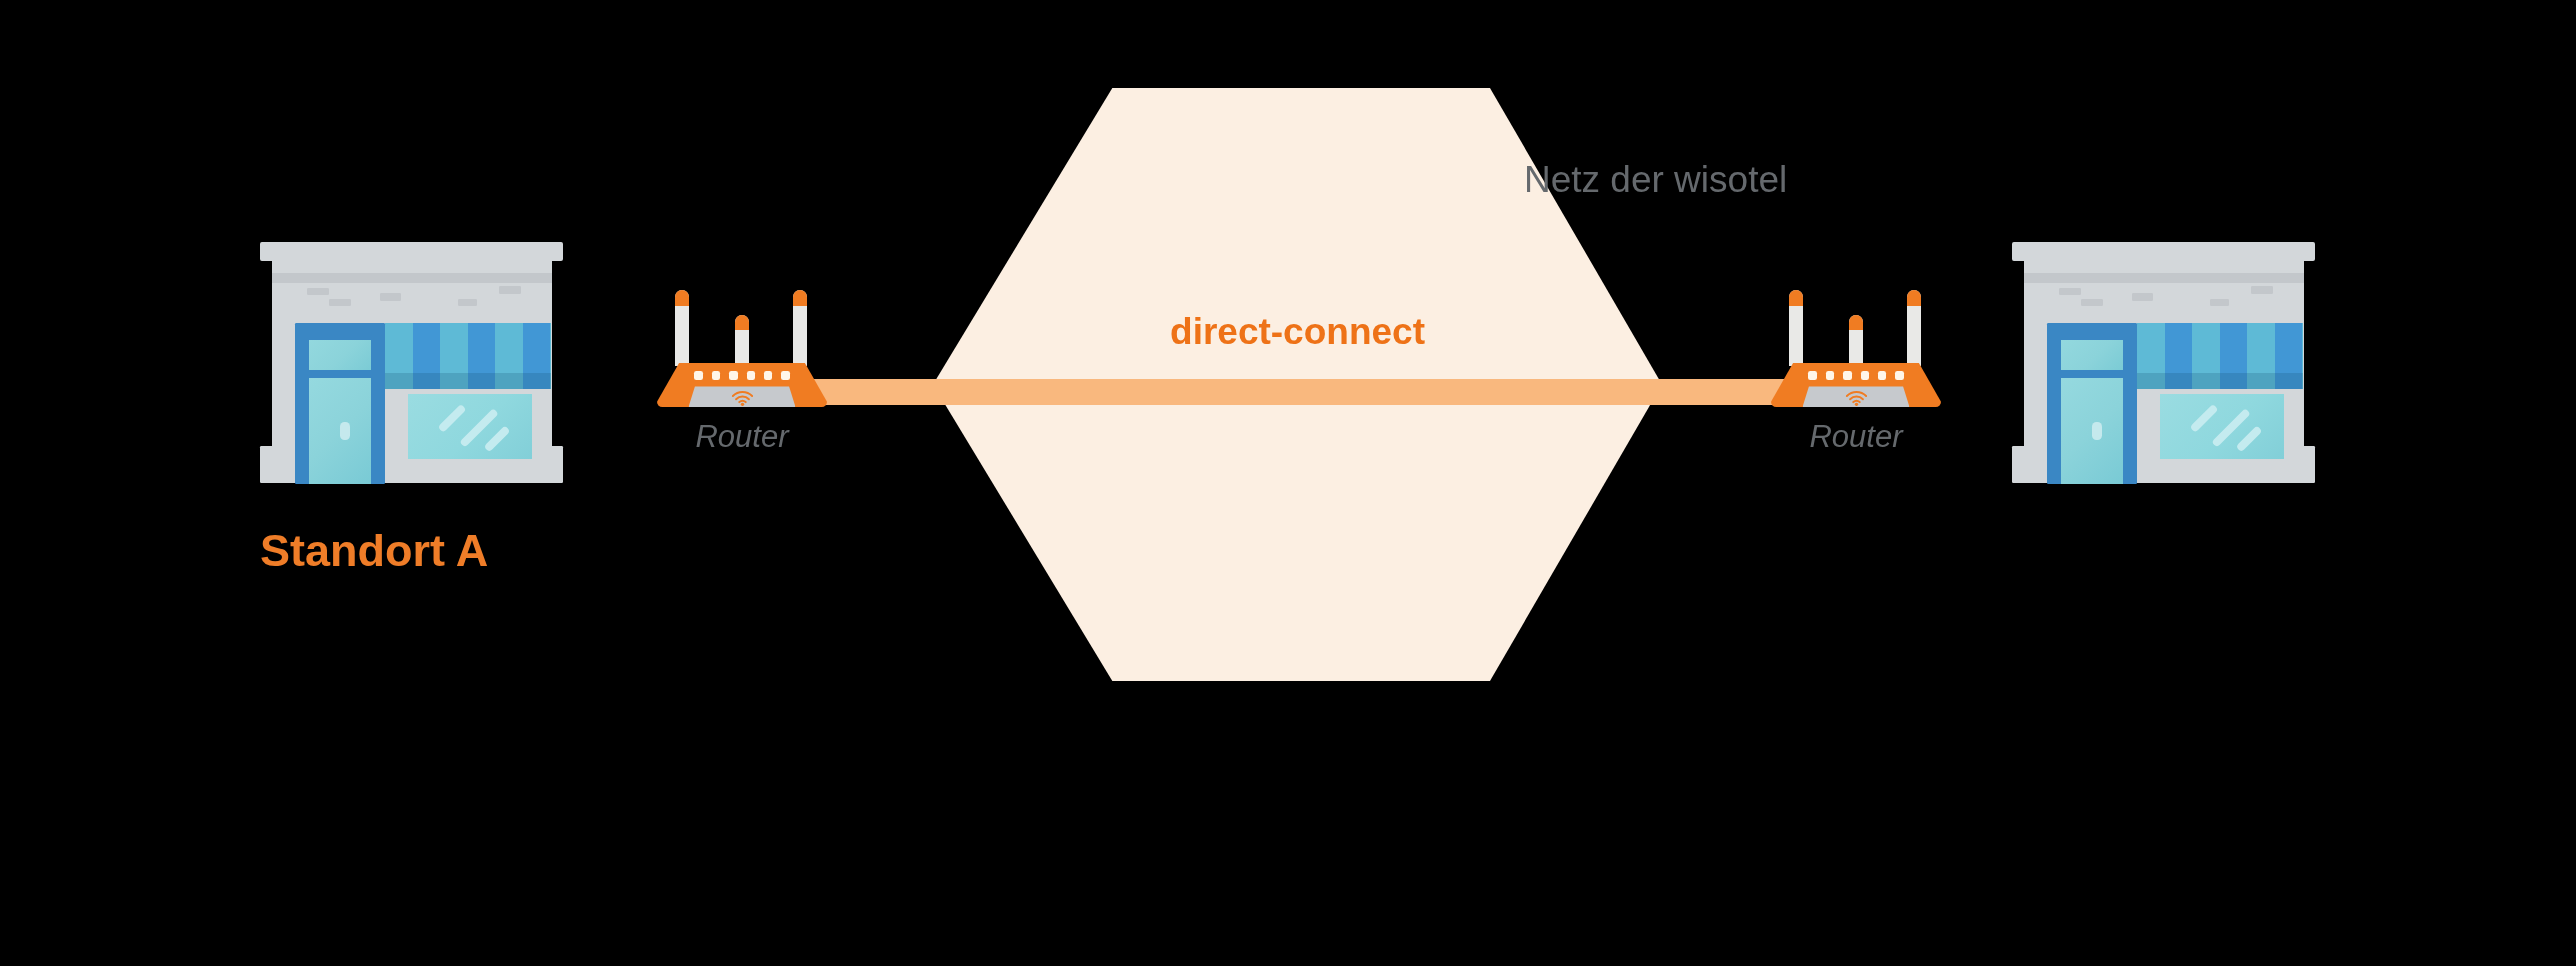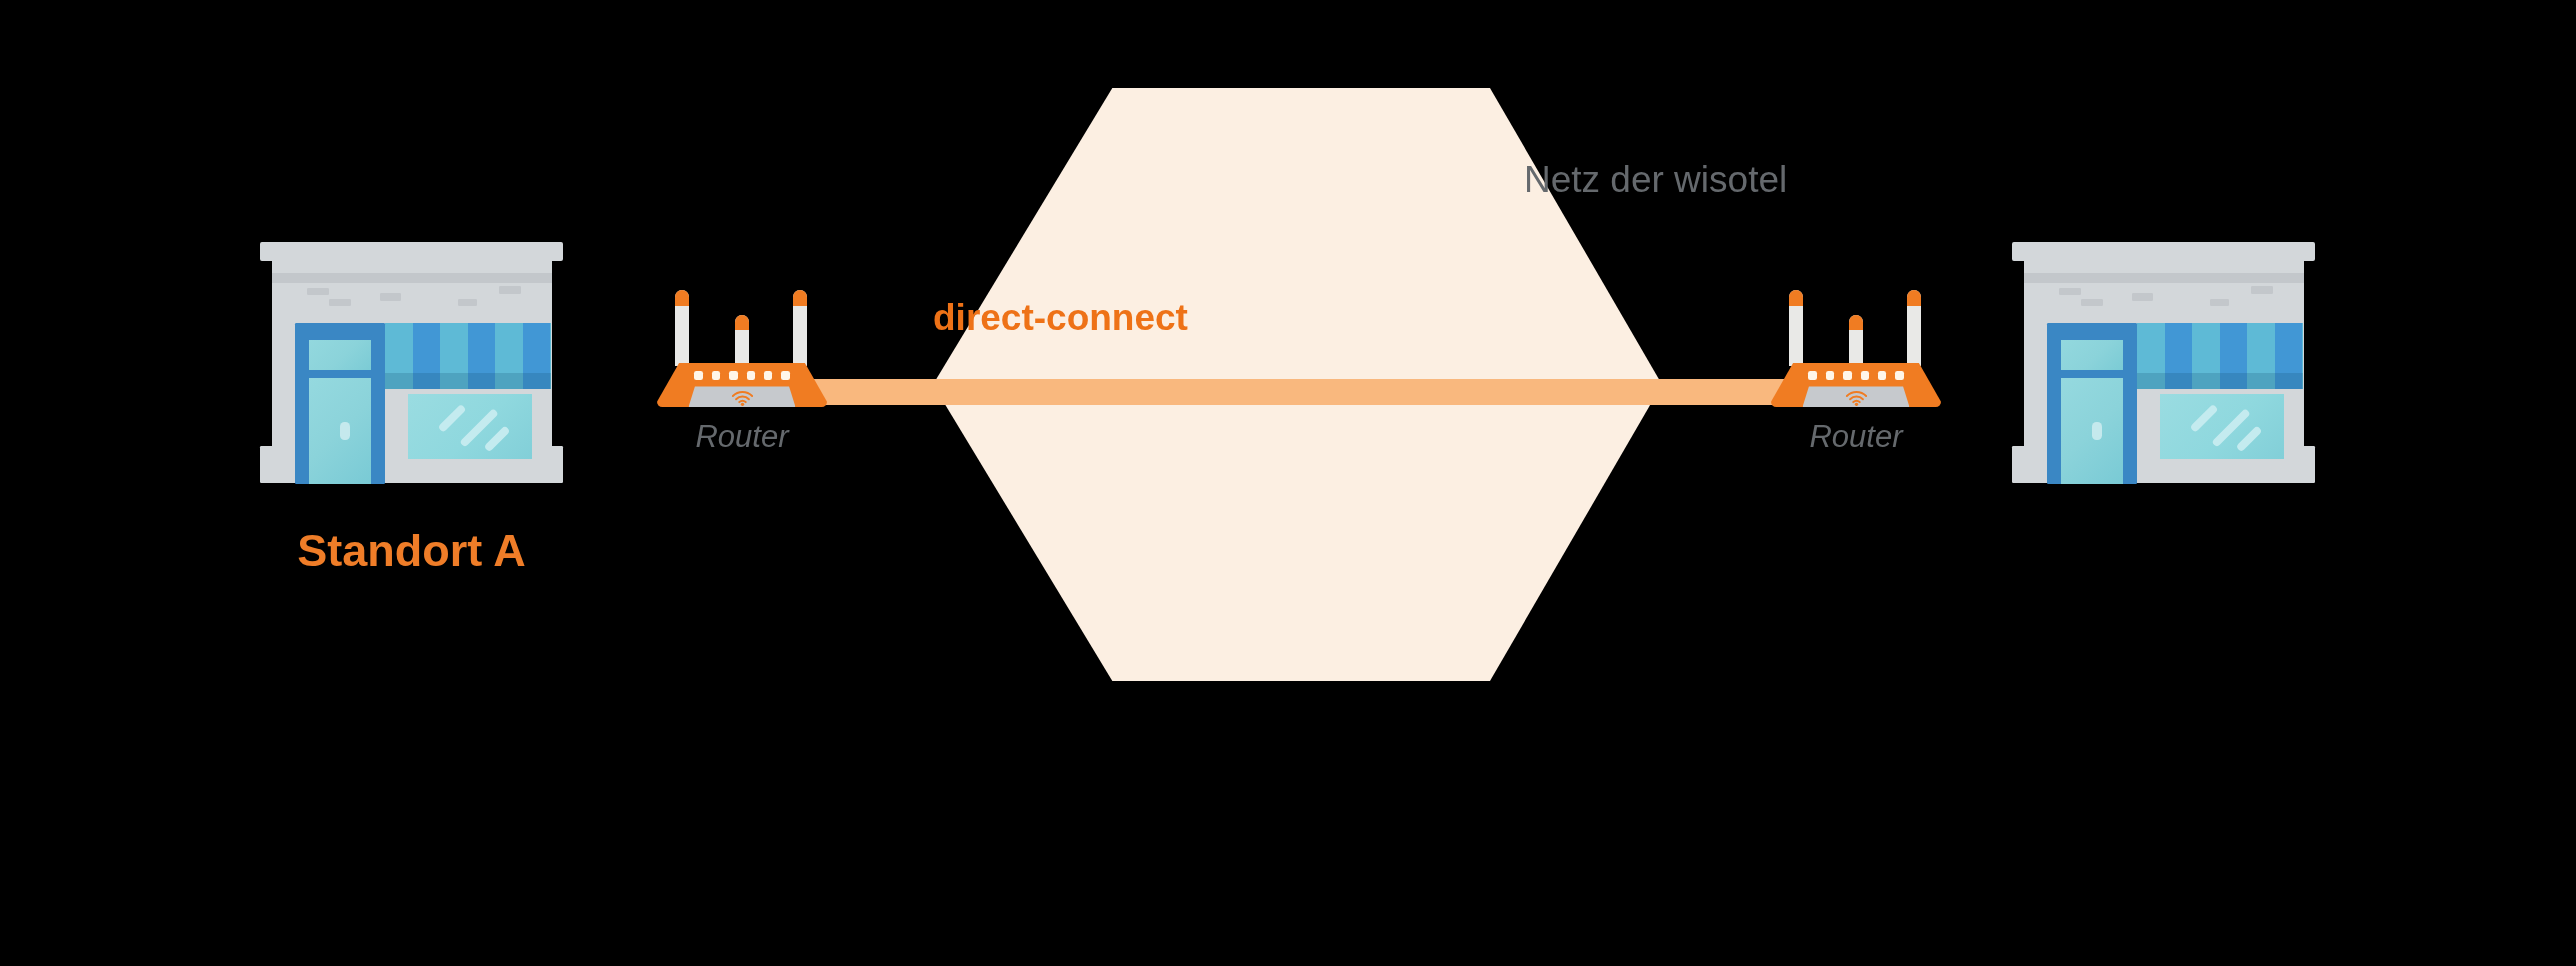--- a/index.html
+++ b/index.html
@@ -35,21 +35,21 @@
   .netz-label{
     position:absolute;left:1524px;top:148px;
     font-size:37px;line-height:1.1;color:var(--text-gray);white-space:nowrap;margin-top:12px;
   }
   
   .connection-line{
     position:absolute;left:802px;top:379px;width:995px;height:26px;
     background:var(--connection-line);z-index:2;
   }
   .connection-label{
-    position:absolute;left:933px;top:297px;width:729px;
+    position:absolute;left:933px;top:311px;width:729px;text-align:center;
     font-size:37px;font-weight:bold;color:var(--brand-orange);z-index:3;white-space:nowrap;
   }
   
   .site{position:absolute;width:303px;height:303px;}
   .site-a{left:260px;top:242px;}
   .site-b{left:2012px;top:242px;}
   .building{position:absolute;left:0;top:0;width:303px;height:242px;}
   .b-cornice{position:absolute;left:0;top:0;width:303px;height:19.3px;background:var(--building-gray);border-radius:1.9px;}
   .b-wall{position:absolute;left:11.6px;top:19.3px;width:280px;height:222px;background:var(--building-gray);}
   .b-strip{position:absolute;left:11.6px;top:31px;width:280px;height:9.7px;background:var(--building-gray-dark);}
@@ -71,21 +71,21 @@
   .b-doorglass{position:absolute;left:14px;top:55px;width:62px;height:106px;
     background:linear-gradient(135deg,#95d9df 0%,#8bd3da 50%,#79cad5 100%);}
   .b-handle{position:absolute;left:45px;top:99px;width:9.7px;height:18px;background:var(--glass-light);border-radius:4.5px;}
   .b-window{position:absolute;left:148px;top:152px;width:124px;height:65px;overflow:hidden;
     background:linear-gradient(135deg,#9adce1 0%,#8fd8de 55%,#82cfd8 100%);}
   .b-streak{position:absolute;background:#C4EBEF;border-radius:4.5px;transform:rotate(45deg);}
   .b-streak.s1{left:40px;top:7.7px;width:8.4px;height:33px;}
   .b-streak.s2{left:67px;top:10.3px;width:8.4px;height:48px;}
   .b-streak.s3{left:85px;top:30px;width:8.4px;height:30px;}
   .site-label{
-    position:absolute;left:0;top:283px;width:303px;text-align:center;
+    position:absolute;left:0;top:283px;width:303px;text-align:left;
     font-size:45px;font-weight:bold;color:var(--label-orange);white-space:nowrap;
   }
   
   .router{position:absolute;width:170px;height:167px;z-index:3;font-style:italic;}
   .router-a{left:657px;top:290px;}
   .router-b{left:1771px;top:290px;}
   .antenna{position:absolute;width:14px;background:var(--antenna-gray);border-radius:7px 7px 0 0;overflow:hidden;}
   .antenna .cap{position:absolute;left:0;top:0;width:100%;height:15.5px;background:var(--router-orange);}
   .ant-l{left:18px;top:0;height:76px;}
   .ant-c{left:78px;top:24.5px;height:52px;}

